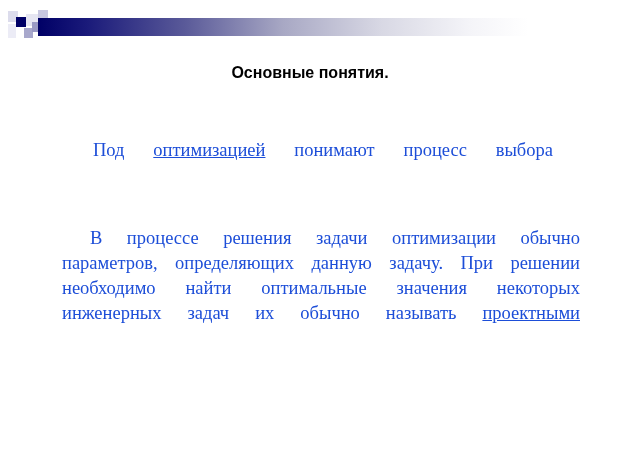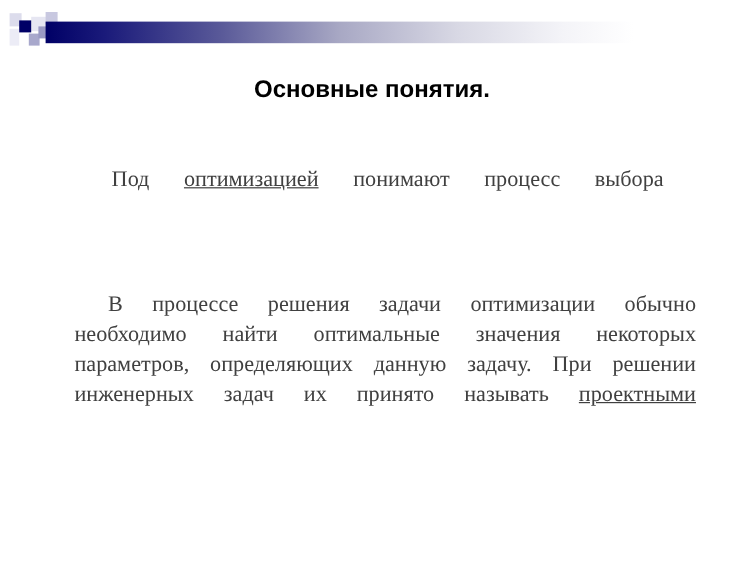--- a/index.html
+++ b/index.html
@@ -14,24 +14,24 @@
   .sq { position: absolute; }
   .sq1 { left: 8px; top: 11px; width: 10px; height: 11px; background: #dcdcec; }
   .sq2 { left: 16px; top: 17px; width: 10px; height: 10px; background: #000066; }
   .sq3 { left: 26px; top: 14px; width: 13px; height: 12px; background: #e6e6f2; }
   .sq4 { left: 38px; top: 10px; width: 10px; height: 10px; background: #c8c8e0; }
   .sq5 { left: 32px; top: 22px; width: 10px; height: 10px; background: #9a9ac4; }
   .sq6 { left: 24px; top: 28px; width: 9px; height: 10px; background: #a8a8cc; }
   .sq7 { left: 8px; top: 24px; width: 8px; height: 14px; background: #ececf6; }
   .title {
     position: absolute; left: 0; width: 620px; top: 64px; text-align: center;
-    font-family: "Liberation Sans", sans-serif; font-weight: bold; font-size: 20px; color: #000;
+    font-family: "Liberation Sans", sans-serif; font-weight: bold; font-size: 16px; color: #000;
   }
   .para {
-    position: absolute; font-size: 18.5px; line-height: 25px; color: #404040;
+    position: absolute; font-size: 18.5px; line-height: 25px; color: #1d4ed8;
     text-align: justify;
   }
   .p1 { left: 93px; top: 138px; width: 460px; }
   .p1 .line2 { margin-left: -27px; display: block; text-align: left; }
   .p2 { left: 62px; top: 226px; width: 518px; text-indent: 28px; text-align-last: left; }
   .u { text-decoration: underline; }
   .line { display: block; text-align: justify; text-align-last: justify; }
   .line.last { text-align-last: left; }
 </style>
 </head>
@@ -47,18 +47,18 @@
   <div class="sq sq2"></div>
   <div class="header-bar"></div>
 </div>
 
 <div class="title">Основные понятия.</div>
 
 <div class="para p1">
   <span class="line" style="word-spacing: 18px;"><span>Под </span><span class="u">оптимизацией</span><span> понимают процесс выбора</span></span>
 </div>
 
-<div class="para p2" style="text-indent:0;margin-top:16px;">
+<div class="para p2" style="text-indent:0;">
   <span class="line" style="padding-left: 28px;">В процессе решения задачи оптимизации обычно</span>
+  <span class="line">параметров, определяющих данную задачу. При решении</span>
   <span class="line">необходимо найти оптимальные значения некоторых</span>
-  <span class="line">параметров, определяющих данную задачу. При решении</span>
-  <span class="line"><span>инженерных задач их принято называть </span><span class="u">проектными</span></span>
+  <span class="line"><span>инженерных задач их обычно называть </span><span class="u">проектными</span></span>
 </div>
 
 </body></html>

